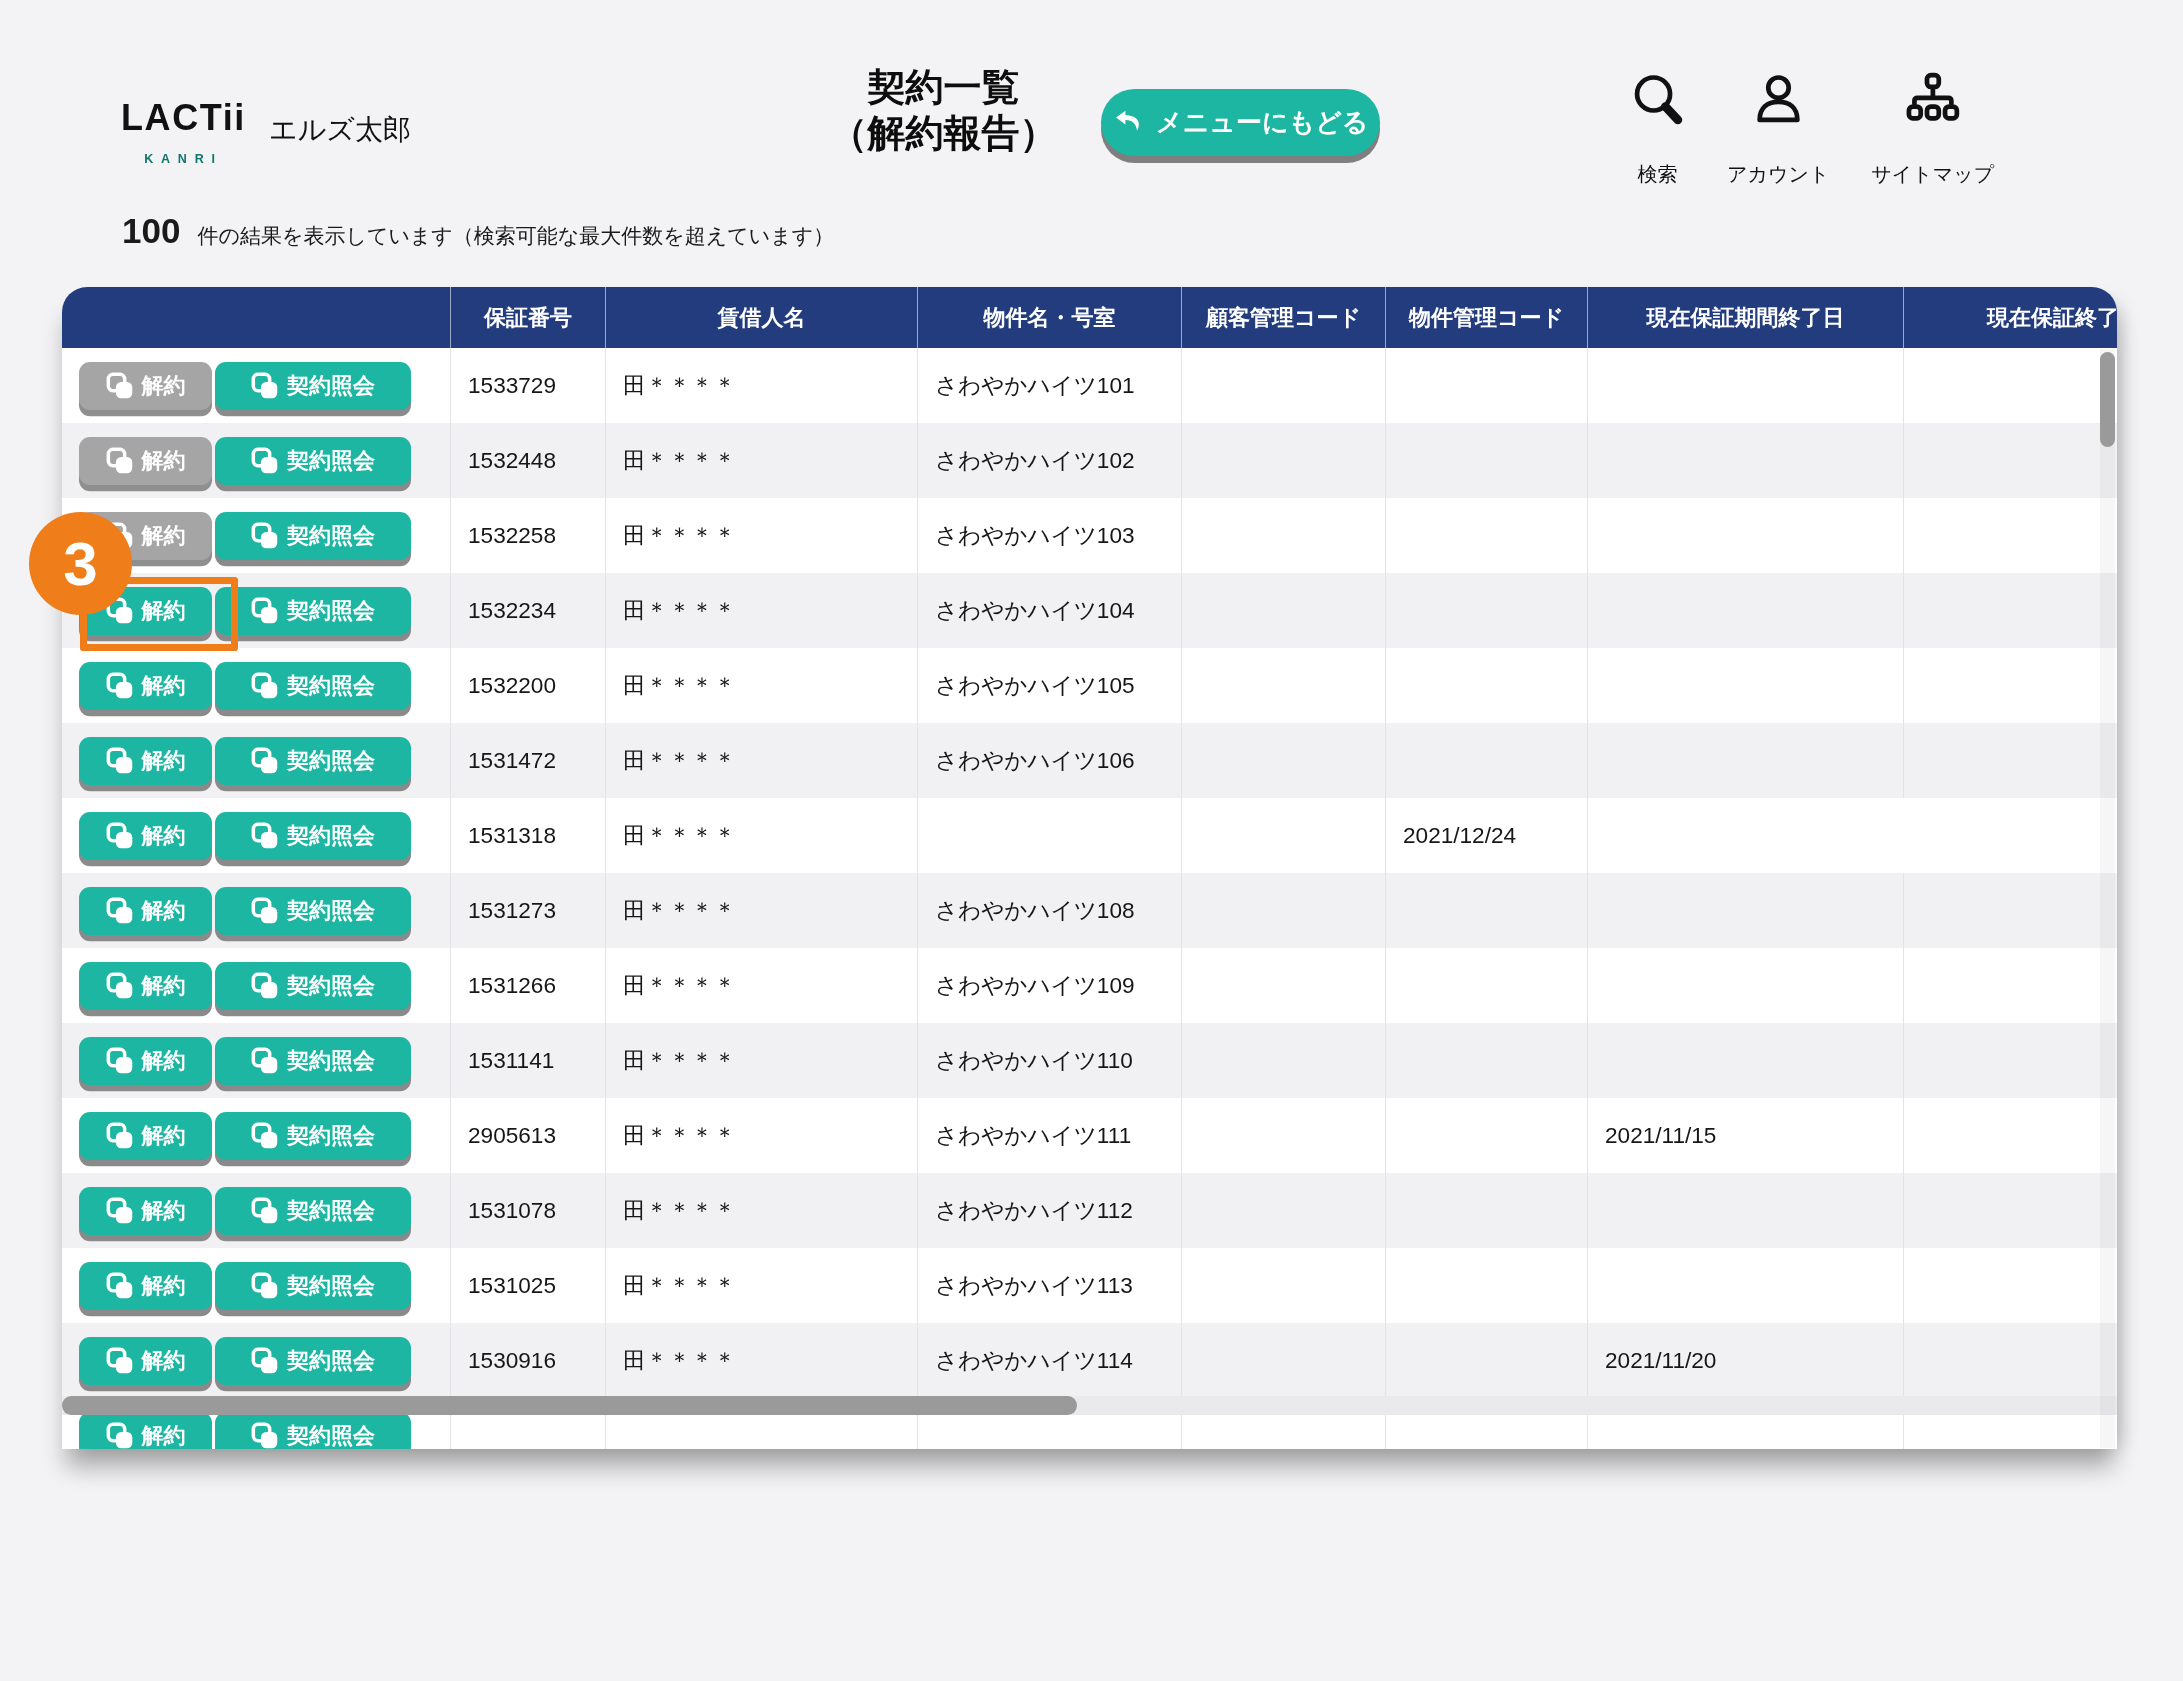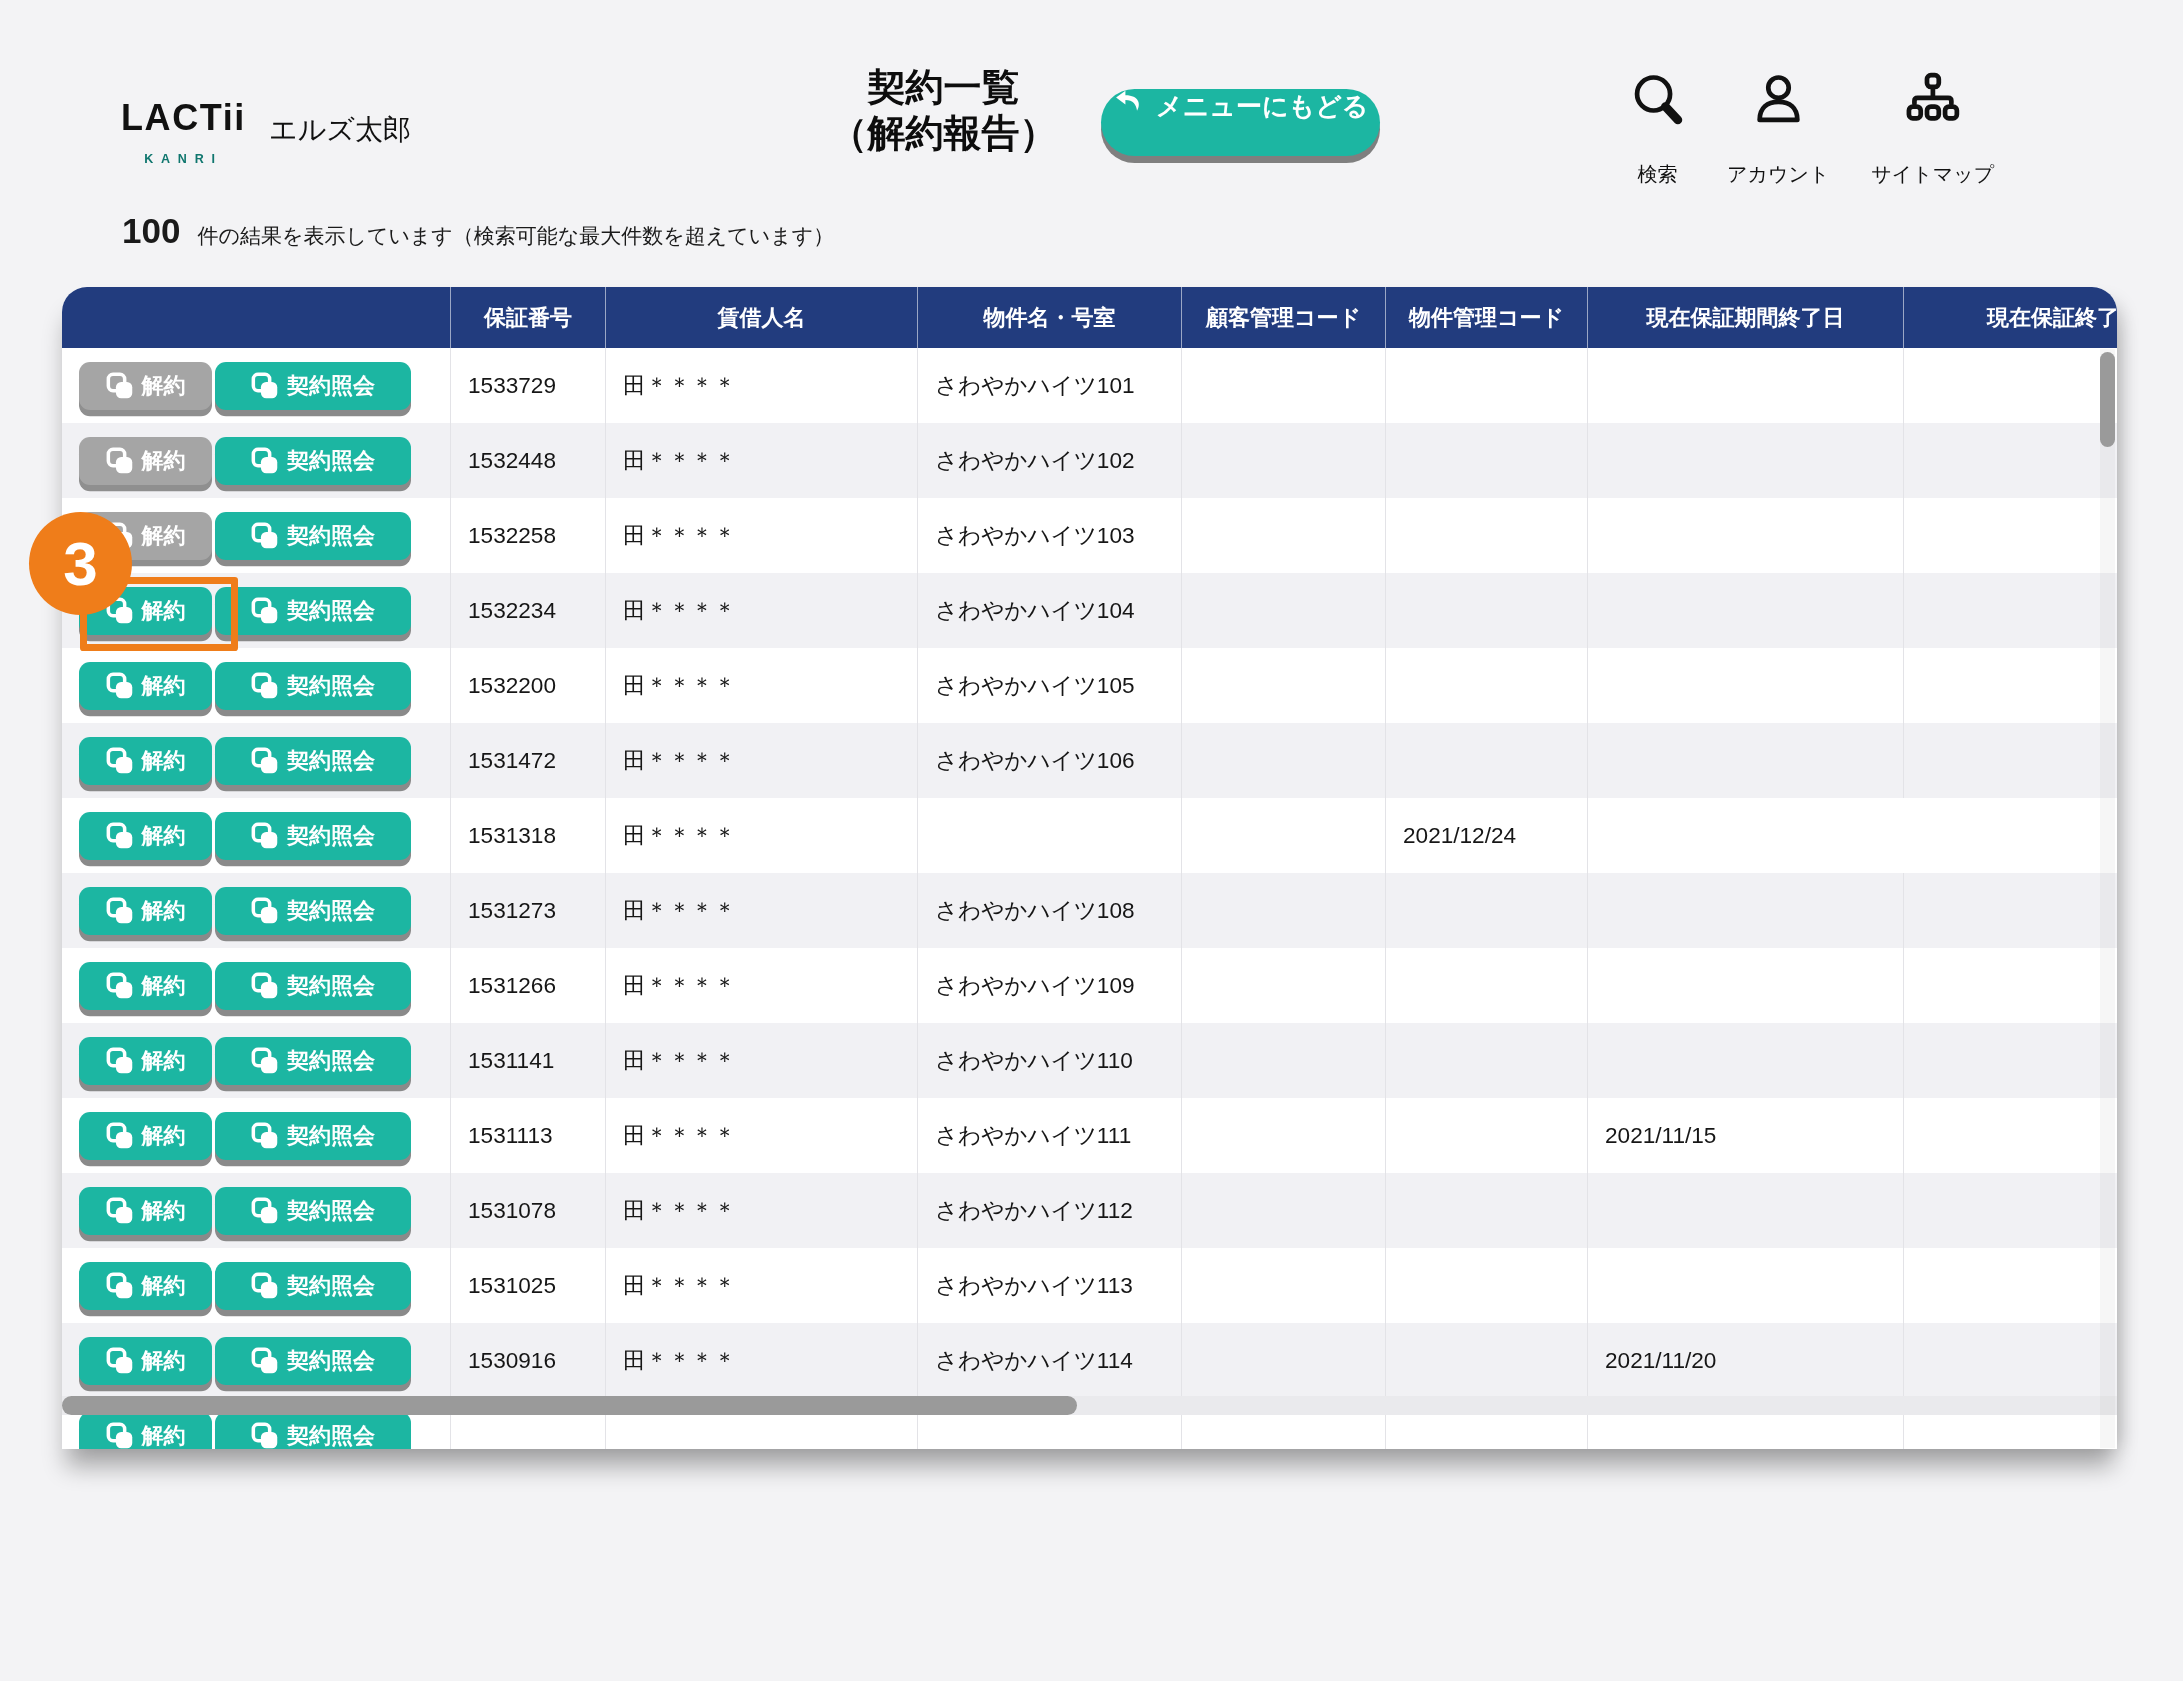--- a/index.html
+++ b/index.html
@@ -17,21 +17,21 @@
   .logo-sub  { font-size:12.5px; font-weight:bold; letter-spacing:7.8px; color:#0f766e; margin-top:16px; }
   .user-name { position:absolute; left:269px; top:111px; font-size:28px; color:#111; }
   .page-title {
     position:absolute; left:741px; top:64px; width:405px;
     text-align:center; font-size:38px; font-weight:800; line-height:1.22; color:#0d0d0d;
   }
   .back-button {
     position:absolute; left:1101px; top:89px; width:279px; height:67px;
     background:#1cb6a2; border:none; border-radius:34px; cursor:pointer;
     box-shadow:0 7px 0 0 #7f7f7f;
-    display:flex; align-items:flex-start; justify-content:center; gap:12.5px;
+    display:flex; align-items:center; justify-content:center; gap:12.5px;
     color:#fff; font-size:26px; font-weight:bold;
     font-family:"Liberation Sans","DejaVu Sans",sans-serif;
   }
   .nav { position:absolute; left:1630px; top:72px; display:flex; gap:42px; }
   .nav-item { display:flex; flex-direction:column; align-items:center; cursor:pointer;gap:28px; }
   .nav-item svg { display:block; }
   .nav-label { font-size:20px; margin-top:6.2px; color:#111; white-space:nowrap; }
   
   .results { position:absolute; left:122px; top:211px; display:flex; align-items:baseline; gap:17px; }
   .results-count { font-size:35px; font-weight:bold; }
@@ -416,21 +416,21 @@
         <span>解約</span>
       </button>
       <button class="btn inquiry">
         <svg width="28" height="28" viewBox="0 0 24 24">
           <rect x="2" y="2" width="14" height="14" rx="4" fill="none" stroke="#fff" stroke-width="3"></rect>
           <rect x="8.5" y="8.5" width="14" height="14" rx="4.5" fill="#fff"></rect>
         </svg>
         <span>契約照会</span>
       </button>
     </div>
-    <div class="cell">1531113</div>
+    <div class="cell">2905613</div>
     <div class="cell">田＊＊＊＊</div>
     <div class="cell">さわやかハイツ111</div>
     <div class="cell"></div>
     <div class="cell"></div>
     <div class="cell">2021/11/15</div>
     <div class="cell"></div>
   </div>
       <div class="grid-row row stripe">
     <div class="cell actions">
       <button class="btn cancel">

